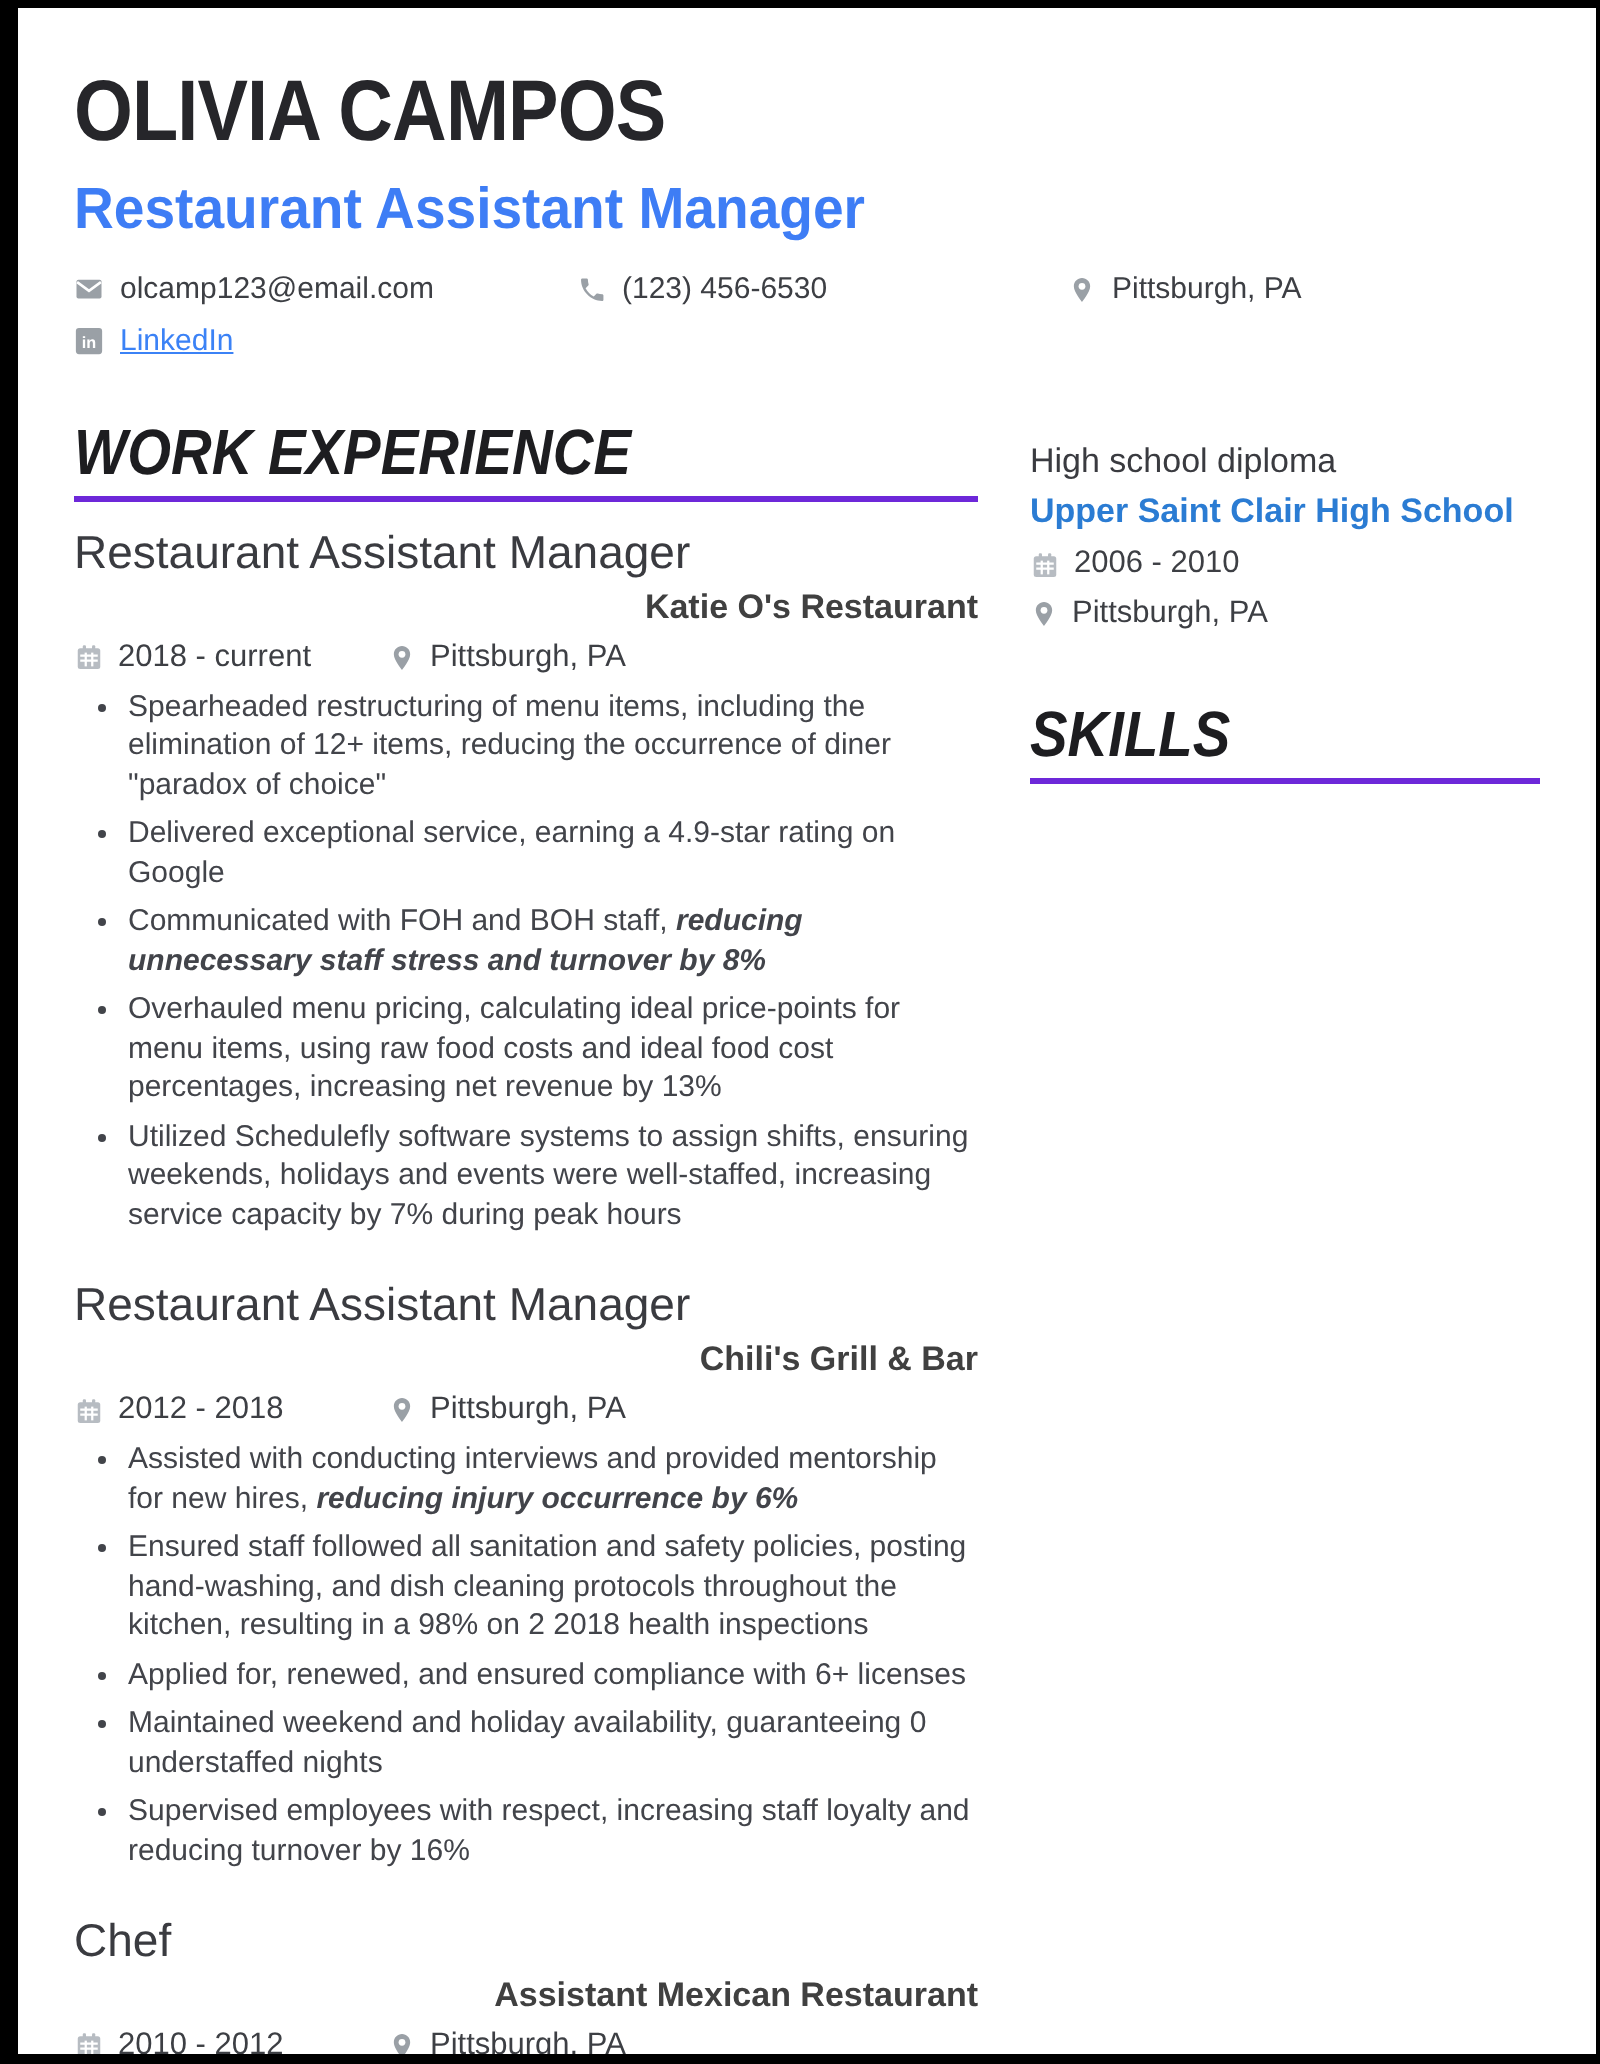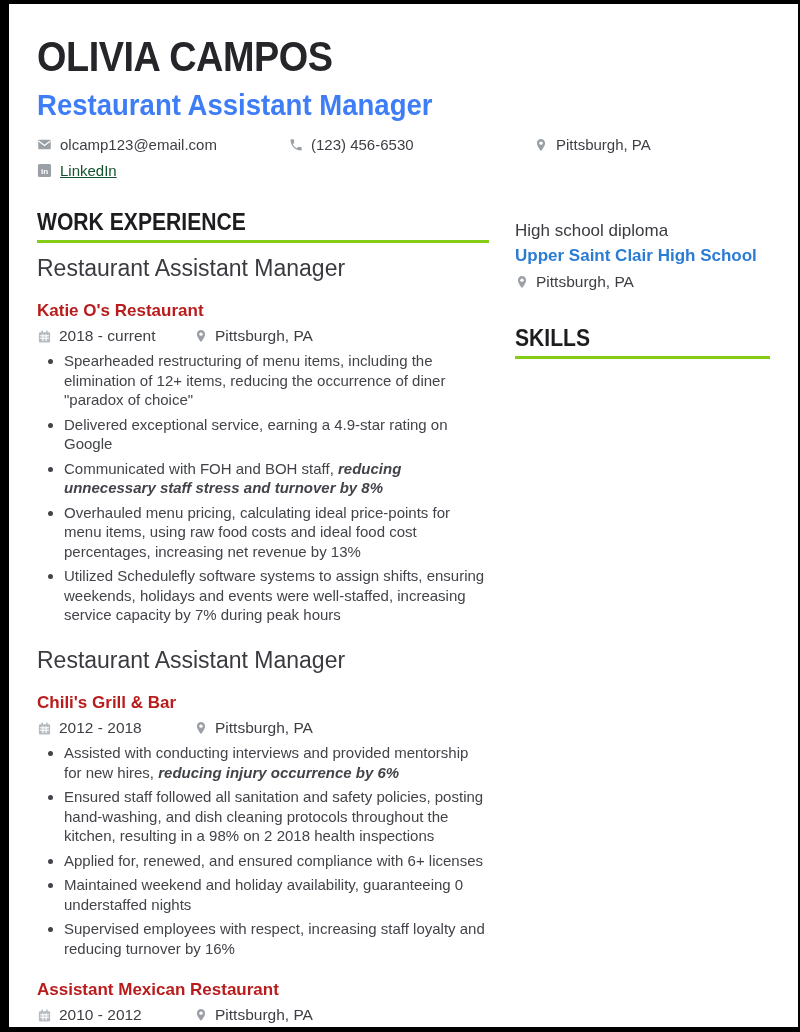--- a/index.html
+++ b/index.html
@@ -26,38 +26,38 @@
     font-size:29px; font-weight:700; color:#3e7df5;
     margin-top:10px; white-space:nowrap;
   }
   .job-title-main .squeeze { display:inline-block; transform:scaleX(0.95); transform-origin:left center; }
   .contact-grid { margin-top:14px; font-size:15px; color:#3d3f44; }
   .contact-row { display:flex; align-items:flex-start; margin-bottom:9px; }
   .contact-item { display:flex; align-items:center; gap:8px; }
   .contact-item.c1 { width:252px; }
   .contact-item.c2 { width:245px; }
   .icon { flex:0 0 auto; display:inline-flex; }
-  a.link { color:#14532d; text-decoration:underline; }
+  a.link { color:#3b82f6; text-decoration:underline; }
 
   
   .columns { display:flex; gap:26px; margin-top:30px; }
   .col-left { flex:0 0 452px; }
   .col-right { flex:1 1 auto; }
 
   .sec-heading {
-    font-size:24px; font-weight:700; color:#1d1d20;
-    border-bottom:3px solid #84cc16; padding-bottom:4px;
-    white-space:nowrap; line-height:1.1;
+    font-size:32px; font-weight:700; color:#1d1d20;
+    border-bottom:3px solid #6d28d9; padding-bottom:4px;
+    white-space:nowrap; line-height:1.1;font-style:italic;
   }
   .sec-body { margin-top:12px; }
 
   
   .job + .job { margin-top:22px; }
   .job-title { font-size:23px; font-weight:400; color:#3a3b40; line-height:1.2; }
-  .job-company { font-size:17px; font-weight:600; color:#b91c1c; margin-top:19px; }
+  .job-company { font-size:17px; font-weight:600; color:#404040; margin-top:3px;text-align:right; }
   .meta-row { display:flex; align-items:center; margin-top:6px; font-size:15.5px; color:#3d3f44; }
   .meta-date { display:flex; align-items:center; gap:7px; width:157px; }
   .meta-loc { display:flex; align-items:center; gap:7px; }
   ul.bullets { margin-top:6px; padding-left:27px; }
   ul.bullets li { font-size:15px; line-height:1.3; color:#42444a; margin-bottom:5px; }
   .em-seg { font-weight:700; font-style:italic; }
 
   
   .edu-degree { font-size:17px; color:#3a3b40; }
   .edu-school { font-size:17px; font-weight:600; color:#2b7cd3; margin-top:5px; }
@@ -203,20 +203,21 @@
     <ul class="bullets">
               <li><span>Assisted with conducting interviews and provided mentorship for new hires, </span><span class="em-seg">reducing injury occurrence by 6%</span></li>
               <li><span>Ensured staff followed all sanitation and safety policies, posting hand-washing, and dish cleaning protocols throughout the kitchen, resulting in a 98% on 2 2018 health inspections</span></li>
               <li><span>Applied for, renewed, and ensured compliance with 6+ licenses</span></li>
               <li><span>Maintained weekend and holiday availability, guaranteeing 0 understaffed nights</span></li>
               <li><span>Supervised employees with respect, increasing staff loyalty and reducing turnover by 16%</span></li>
             </ul>
   </div>
 
   <div class="job">
+    <div class="job-title">Chef</div>
     <div class="job-company">Assistant Mexican Restaurant</div>
     <div class="meta-row">
       <span class="meta-date">
         <span class="icon">
                   <svg width="15" height="15">
                     <use href="#i-calendar"></use>
                   </svg>
                 </span>
         <span>2010 - 2012</span>
       </span>
@@ -232,20 +233,28 @@
 
   </div>
 </div>
     </div>
 
     <div class="col-right">
       <div>
         <div class="sec-body">
           <div class="edu-degree">High school diploma</div>
           <div class="edu-school">Upper Saint Clair High School</div>
+          <div class="edu-meta">
+            <span class="icon">
+                <svg width="15" height="15">
+                  <use href="#i-calendar"></use>
+                </svg>
+              </span>
+            <span>2006 - 2010</span>
+          </div>
           <div class="edu-meta">
             <span class="icon">
                 <svg width="14" height="14">
                   <use href="#i-pin"></use>
                 </svg>
               </span>
             <span>Pittsburgh, PA</span>
           </div>
         </div>
       </div>

